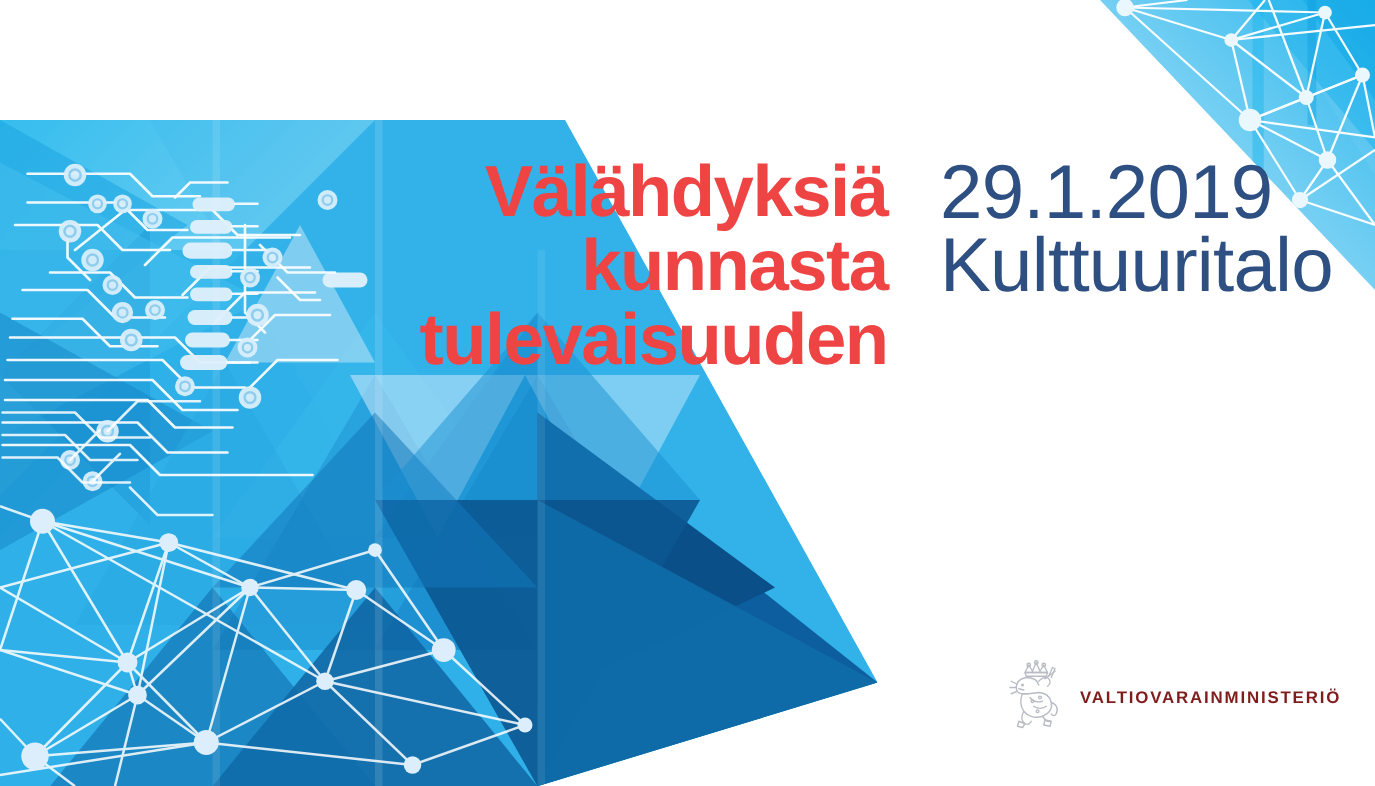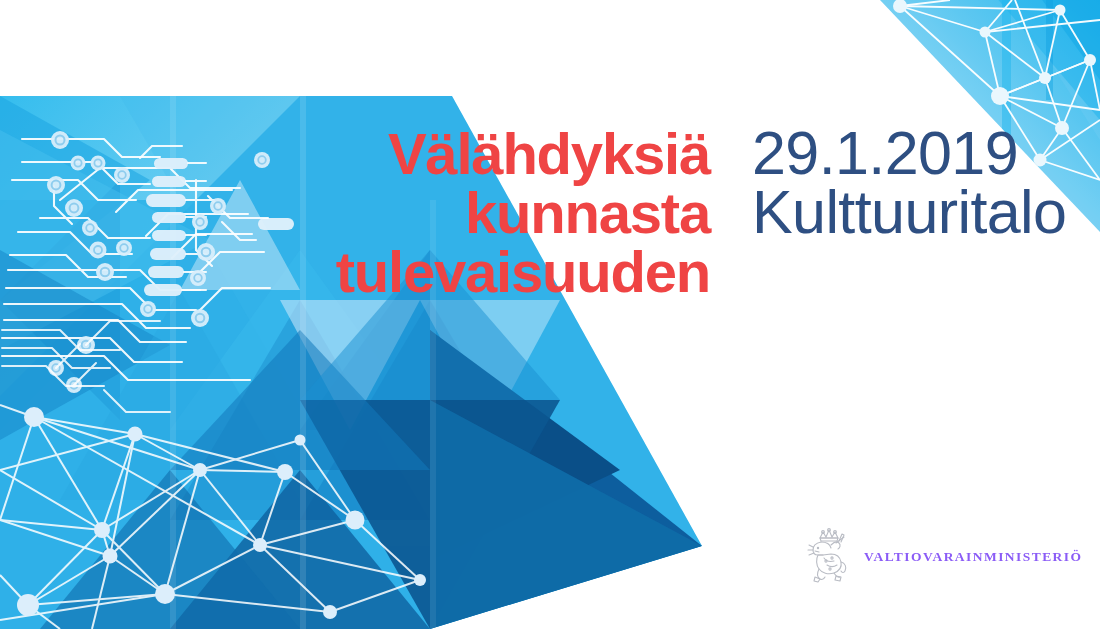--- a/index.html
+++ b/index.html
@@ -65,25 +65,25 @@
     flex-direction: row;
     align-items: center;
     gap: 12px;
   }
   #logo-crest {
     width: 46px;
     height: 60px;
     flex: 0 0 auto;
   }
   #logo-text {
-    font-family: Liberation Serif, serif;
+    font-family: Liberation Sans, sans-serif;
     font-weight: bold;
     font-size: 13.5px;
     letter-spacing: 1.45px;
-    color: #8b5cf6;
+    color: #7f1d1d;
     white-space: nowrap;
   }
 </style>
 </head>
 <body>
 
 <div id="banner">
 
   <svg id="art-left" viewBox="0 0 1100 629" preserveAspectRatio="none" xmlns="http://www.w3.org/2000/svg">
     <defs>

